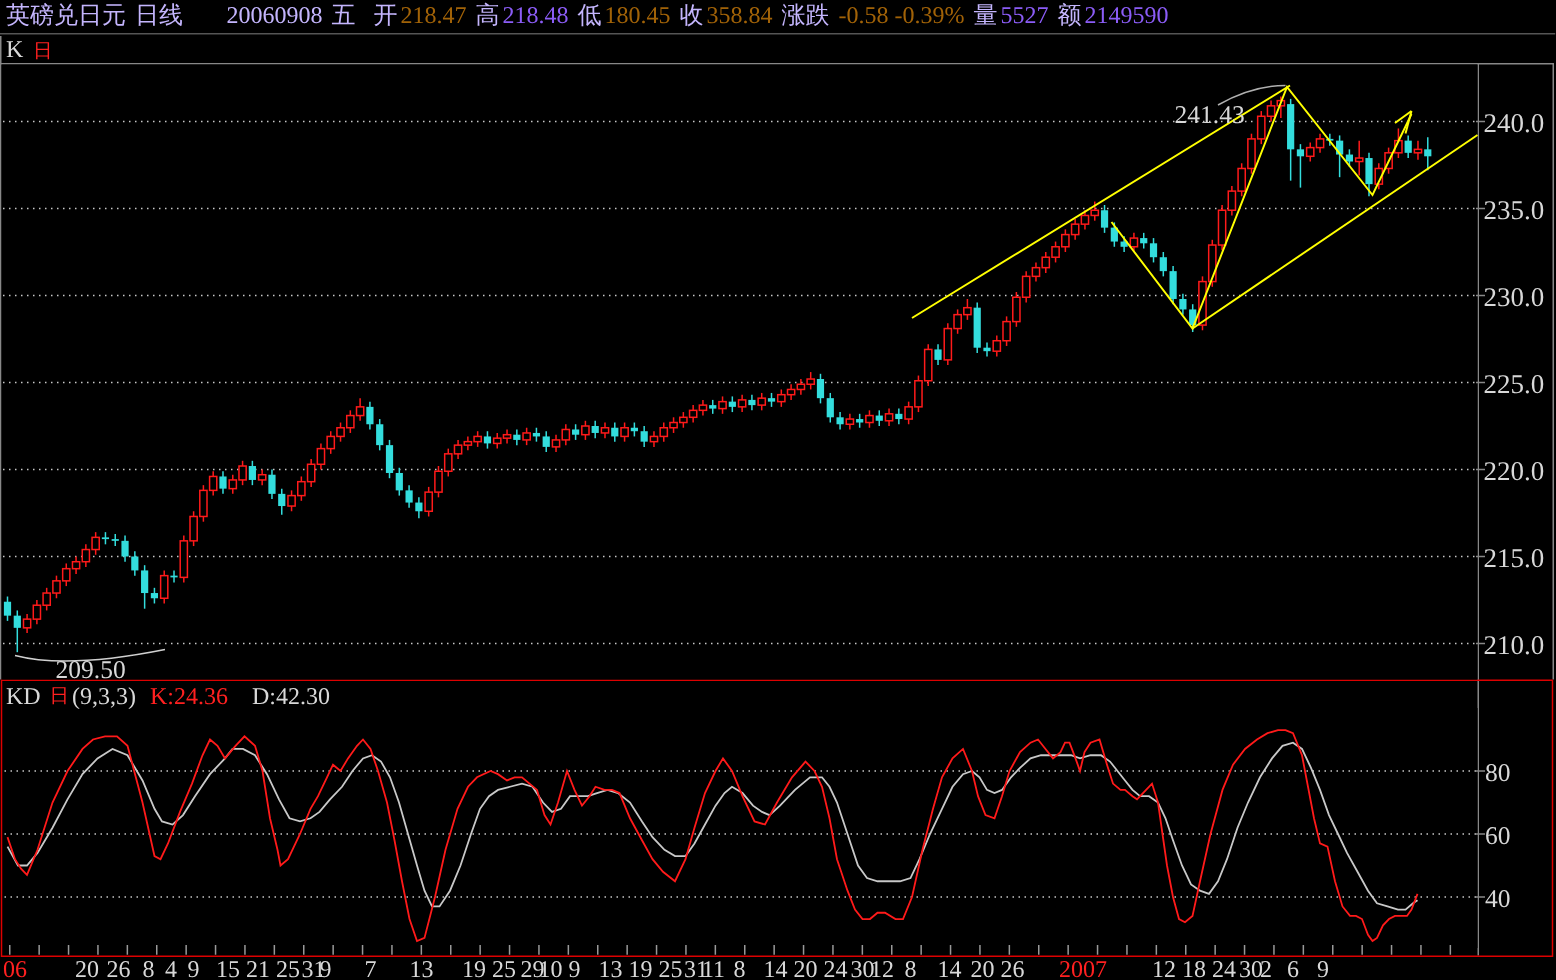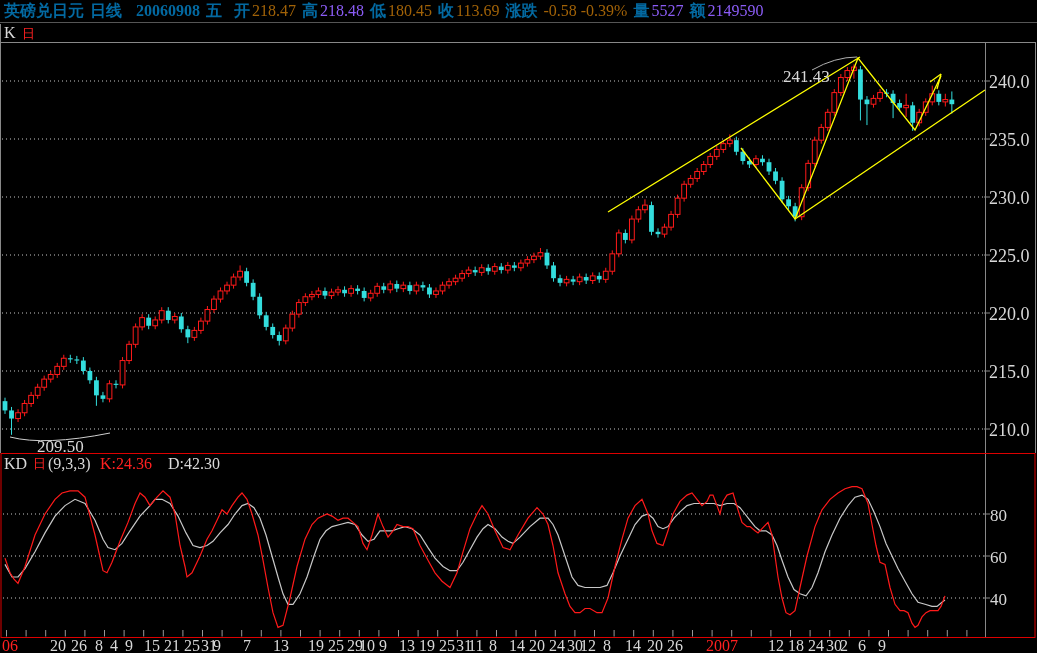--- a/index.html
+++ b/index.html
@@ -1,39 +1,39 @@
 <!DOCTYPE html>
 <html><head>
 <meta charset="utf-8">
 <style>
   html,body{margin:0;padding:0;background:#000;width:1037px;height:653px;overflow:hidden;}
   #app{position:relative;width:1037px;height:653px;background:#000;font-family:"Liberation Serif",serif;}
   #infobar{position:absolute;left:0;top:0;width:1037px;height:23px;line-height:22px;
            font-size:16px;white-space:nowrap;padding-left:4px;box-sizing:border-box;
            border-bottom:1px solid #555;}
   #infobar span{margin-right:2px;}
-  .t-white{color:#0369a1;font-weight:bold;}
+  .t-white{color:#c4b5fd;}
   .t-cyan{color:#a16207;}
   .t-red{color:#8b5cf6;}
   #chart-svg{position:absolute;left:0;top:0;}
 </style>
 </head>
 <body>
 
 <div id="app">
 
   <div id="infobar">
     <span class="t-white">英磅兑日元</span>
     <span class="t-white">日线</span>
-    <span class="t-white" style="margin-left:8px;">20060908</span>
+    <span class="t-white" style="margin-left:23px;">20060908</span>
     <span class="t-white">五</span>
     <span class="t-white" style="margin-left:6px;">开</span><span class="t-cyan">218.47</span>
     <span class="t-white">高</span><span class="t-red">218.48</span>
     <span class="t-white">低</span><span class="t-cyan">180.45</span>
-    <span class="t-white">收</span><span class="t-cyan">113.69</span>
+    <span class="t-white">收</span><span class="t-cyan">358.84</span>
     <span class="t-white">涨跌</span>
     <span class="t-cyan">-0.58 -0.39%</span>
     <span class="t-white">量</span><span class="t-red">5527</span>
     <span class="t-white">额</span><span class="t-red">2149590</span>
   </div>
 
   <svg id="chart-svg" width="1037" height="653" viewBox="0 0 1037 653">
       <line x1="0" y1="42.5" x2="1036" y2="42.5" stroke="#888888" stroke-width="1"></line>
       <line x1="0.5" y1="24" x2="0.5" y2="453" stroke="#888888"></line>
       <line x1="985.5" y1="42" x2="985.5" y2="637" stroke="#888888"></line>

